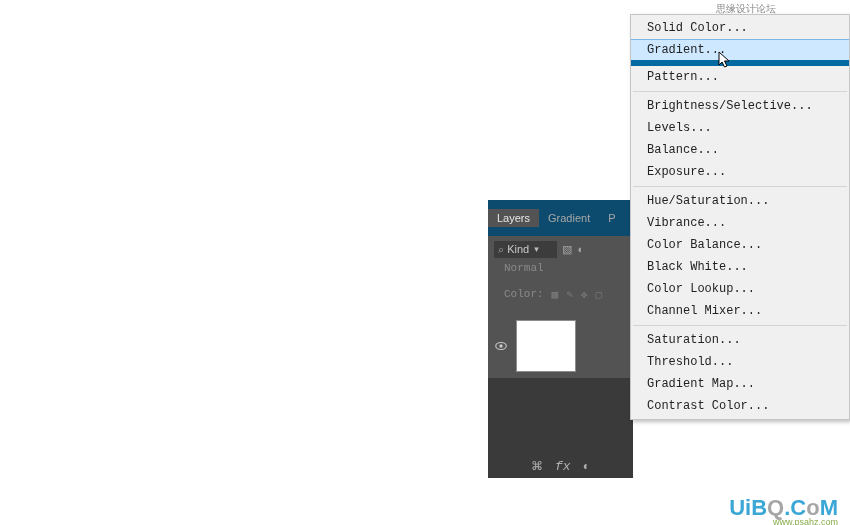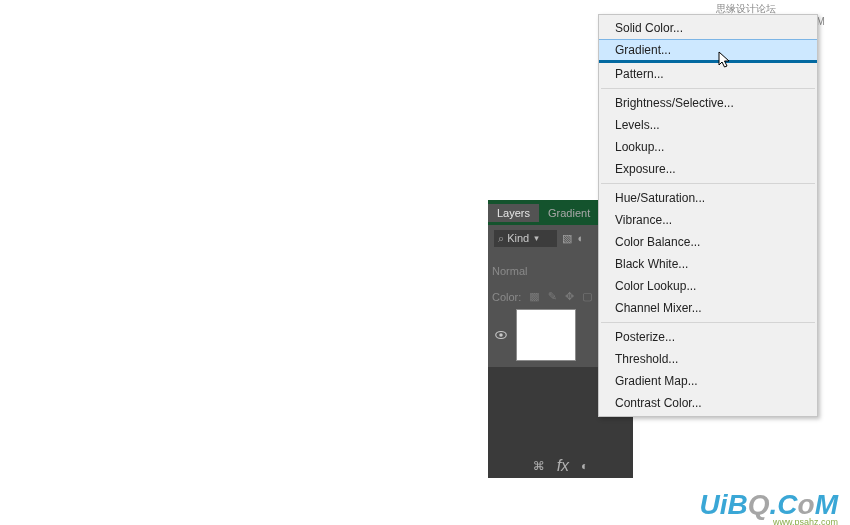--- a/index.html
+++ b/index.html
@@ -29,22 +29,22 @@
     width: 145px;
     height: 278px;
     background: #535353;
     font-size: 11px;
     color: #c8c8c8;
     display: flex;
     flex-direction: column;
   }
   .tab-row {
     display: flex;
-    height: 25px;
-    background: #14532d;
+    height: 36px;
+    background: #0c4a6e;
     align-items: center;
   }
   .tab {
     padding: 3px 9px;
     color: #a8a8a8;
     cursor: default;
   }
   .tab.active {
     background: #535353;
     color: #e6e6e6;
@@ -63,24 +63,25 @@
     font-size: 11px;
     padding: 2px 4px;
     width: 55px;
     display: flex;
     align-items: center;
     gap: 3px;
   }
   .normal-row, .lock-row {
     display: flex;
     height: 26px;
-    align-items: flex-end;
-    padding: 0 4px;
+    align-items: flex-start;
+    padding: 0 16px;
     color: #8a8a8a;
     gap: 8px;
+    font-family: Liberation Mono, monospace;
   }
   .layers-body {
     flex: 1;
     background: #3a3a3a;
     display: flex;
     flex-direction: column;
   }
   .layer-row {
     height: 64px;
     display: flex;
@@ -105,38 +106,39 @@
     display: flex;
     align-items: center;
     justify-content: center;
     gap: 12px;
     color: #b0b0b0;
   }
   .layer-bottom span { font-size: 12px; }
   
   .context-menu {
     position: absolute;
-    left: 598px;
+    left: 630px;
     top: 14px;
     width: 218px;
     background: #f0f0f0;
     border: 1px solid #c5c5c5;
     box-shadow: 2px 2px 4px rgba(0,0,0,0.25);
     padding: 2px 0;
+    font-family: Liberation Mono, monospace;
   }
   .menu-item {
     padding: 3px 16px;
     font-size: 12px;
     color: #222;
     line-height: 16px;
   }
   .menu-item.hover {
     background: #cde8ff;
     border-top: 1px solid #7cb5e6;
-    border-bottom: 3px solid #0369a1;
+    border-bottom: 6px solid #0369a1;
     padding-top: 2px;
     padding-bottom: 2px;
   }
   .menu-sep {
     height: 1px;
     background: #d4d4d4;
     margin: 3px 2px;
   }
   .cursor-arrow {
     position: absolute;
@@ -144,22 +146,21 @@
     top: 51px;
     width: 14px; height: 18px;
     pointer-events: none;
   }
   .bot-watermark {
     position: absolute;
     right: 12px;
     bottom: 4px;
     font-family: "Comic Sans MS", cursive, sans-serif;
     font-weight: bold;
-    font-size: 28px;
-    font-style: italic;
+    font-size: 22px;
   }
   .bot-watermark .blu { color: #3aa7d6; }
   .bot-watermark .gry { color: #a6a6a6; }
   .bot-watermark-sub {
     position: absolute;
     right: 12px;
     bottom: -2px;
     font-size: 9px;
     color: #8aad4a;
   }
@@ -200,43 +201,43 @@
     <div class="layer-row">
       <svg class="vis-icon" viewBox="0 0 16 16">
           <ellipse cx="8" cy="8" rx="6" ry="4" fill="none" stroke="#c8c8c8" stroke-width="1.3"></ellipse>
           <circle cx="8" cy="8" r="2" fill="#c8c8c8"></circle>
         </svg>
       <div class="thumb"></div>
     </div>
   </div>
   <div class="layer-bottom">
     <span>⌘</span>
-    <span style="font-style:italic;font-size:16px;">fx</span>
+    <span style="font-style:italic;font-size:13px;font-family:Liberation Mono, monospace;">fx</span>
     <span>◐</span>
   </div>
 </div>
 
 <div class="context-menu" id="menu">
     <div class="menu-item">Solid Color...</div>
     <div class="menu-item hover">Gradient...</div>
     <div class="menu-item">Pattern...</div>
     <div class="menu-sep"></div>
     <div class="menu-item">Brightness/Selective...</div>
     <div class="menu-item">Levels...</div>
-    <div class="menu-item">Lookup...</div>
+    <div class="menu-item">Balance...</div>
     <div class="menu-item">Exposure...</div>
     <div class="menu-sep"></div>
     <div class="menu-item">Hue/Saturation...</div>
     <div class="menu-item">Vibrance...</div>
     <div class="menu-item">Color Balance...</div>
     <div class="menu-item">Black  White...</div>
     <div class="menu-item">Color Lookup...</div>
     <div class="menu-item">Channel Mixer...</div>
     <div class="menu-sep"></div>
-    <div class="menu-item">Posterize...</div>
+    <div class="menu-item">Saturation...</div>
     <div class="menu-item">Threshold...</div>
     <div class="menu-item">Gradient Map...</div>
     <div class="menu-item">Contrast Color...</div>
   </div>
 
 <svg class="cursor-arrow" viewBox="0 0 14 18">
   <path d="M1 1 L1 14 L4 11 L6.5 16 L9 15 L6.5 10 L11 10 Z" fill="#fff" stroke="#000" stroke-width="1"></path>
 </svg>
 
 <div class="bot-watermark">

